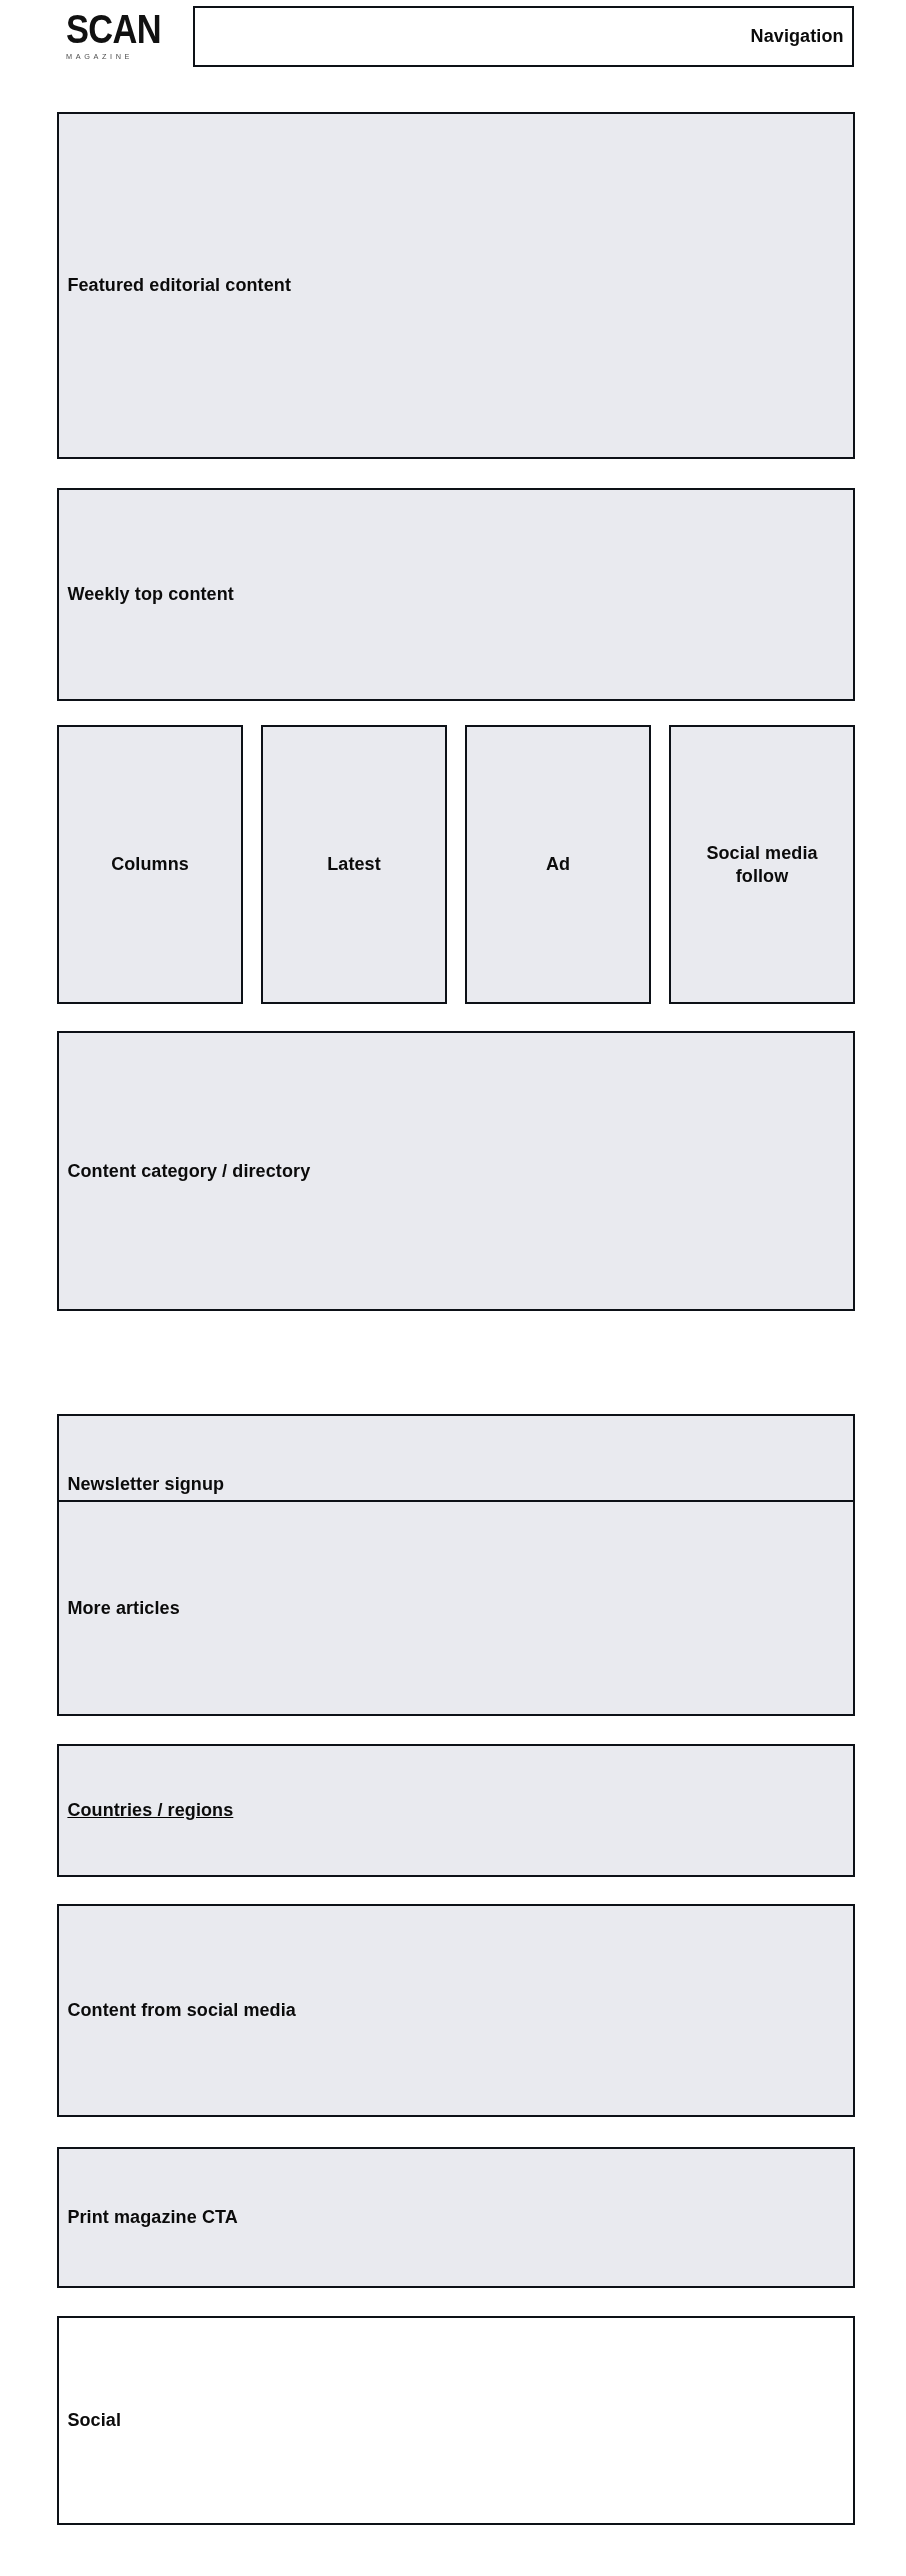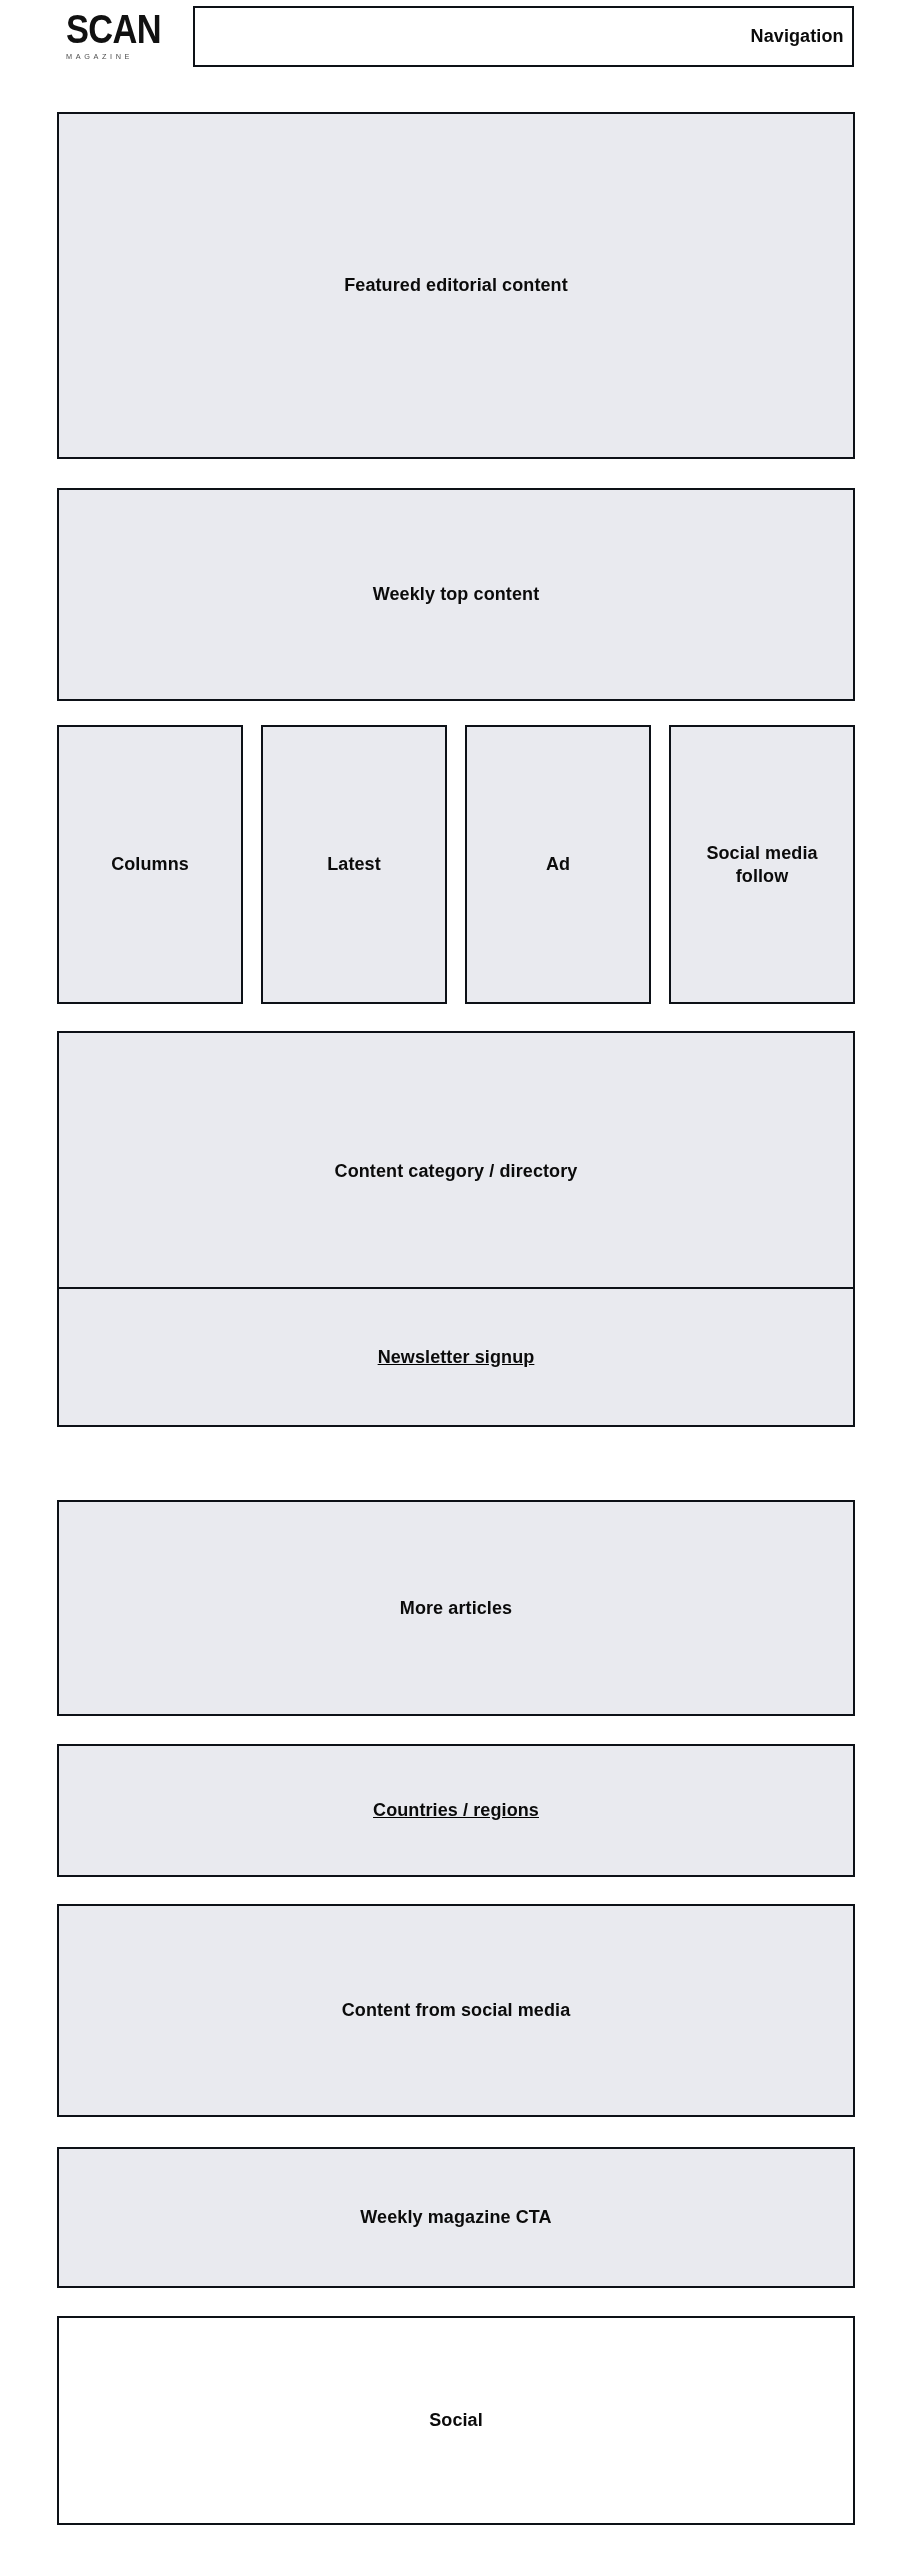--- a/index.html
+++ b/index.html
@@ -76,21 +76,21 @@
 
   
   .block {
     position: absolute;
     left: 57px;
     width: 798px;
     background: #e9eaef;
     border: 2.1px solid #0d1117;
     display: flex;
     align-items: center;
-    justify-content: center;
+    justify-content: flex-start;
     text-align: center;
   }
 
   .block.white {
     background: #ffffff;
   }
 
   .block-label,
   .nav-label {
     font-family: "Liberation Sans", sans-serif;
@@ -163,36 +163,36 @@
   </div>
   <div class="col-card">
     <span class="block-label">Social media follow</span>
   </div>
 </div>
 
 <div class="block" id="sec-2" style="top: 1031px; height: 280px;">
   <span class="block-label">Content category / directory</span>
 </div>
 
-<div class="block" id="sec-3" style="top: 1287px; height: 140px; text-decoration: underline;">
+<div class="block" id="sec-3" style="top: 1414px; height: 140px;">
   <span class="block-label">Newsletter signup</span>
 </div>
 
 <div class="block" id="sec-4" style="top: 1500px; height: 216px;">
   <span class="block-label">More articles</span>
 </div>
 
 <div class="block" id="sec-5" style="top: 1744px; height: 133px; text-decoration: underline;">
   <span class="block-label">Countries / regions</span>
 </div>
 
 <div class="block" id="sec-6" style="top: 1904px; height: 213px;">
   <span class="block-label">Content from social media</span>
 </div>
 
 <div class="block" id="sec-7" style="top: 2147px; height: 141px;">
-  <span class="block-label">Weekly magazine CTA</span>
+  <span class="block-label">Print magazine CTA</span>
 </div>
 
 <div class="block white" id="sec-8" style="top: 2316px; height: 209px; background: rgb(255, 255, 255);">
   <span class="block-label">Social</span>
 </div>
 
 
 </body></html>

